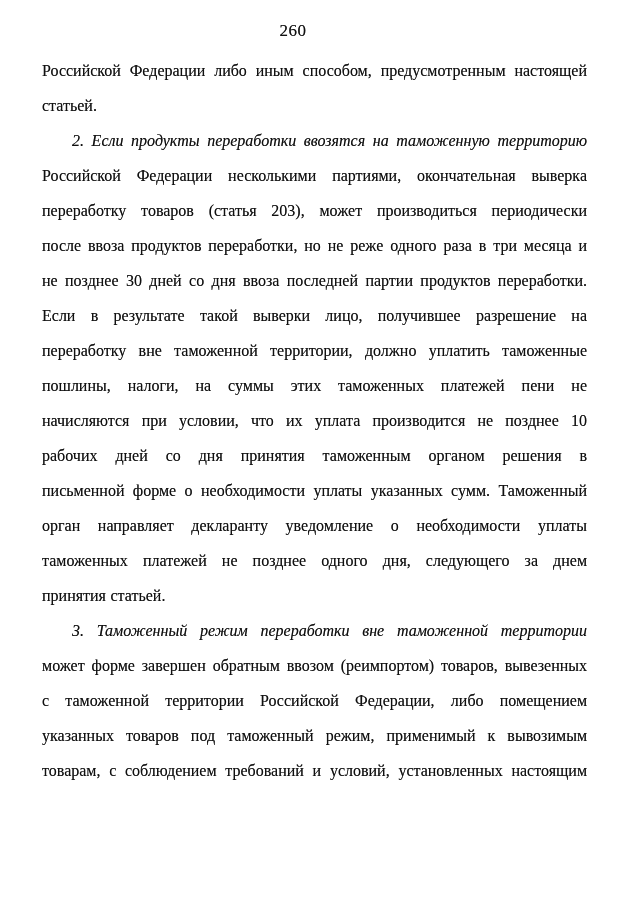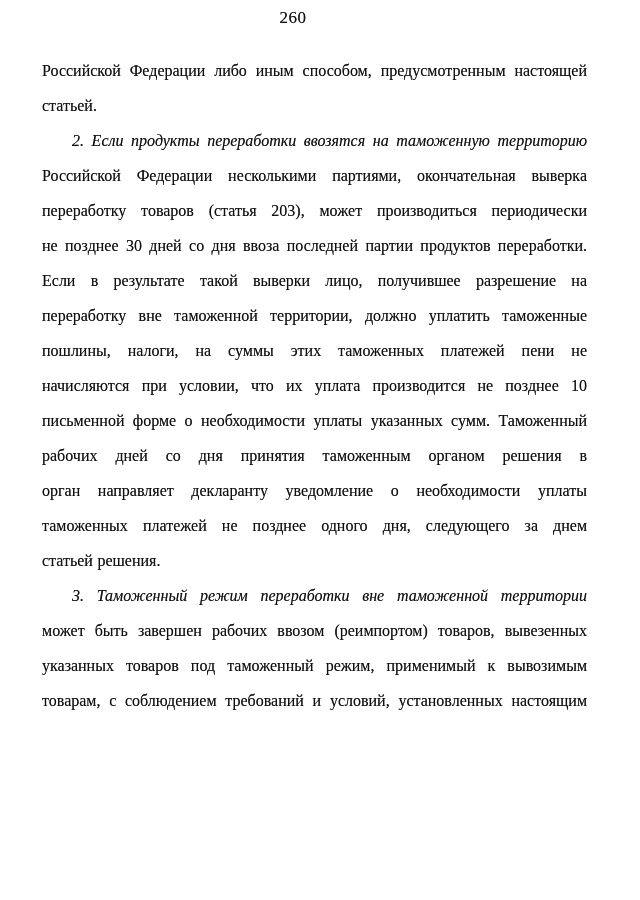--- a/index.html
+++ b/index.html
@@ -12,21 +12,21 @@
     width: 640px;
     height: 900px;
     background: #ffffff;
     overflow: hidden;
     font-family: "Liberation Serif", "DejaVu Serif", serif;
     color: #111111;
     text-shadow: 0 0 0.3px rgba(0,0,0,0.55);
   }
   .page-number {
     position: absolute;
-    top: 8px;
+    top: 21px;
     left: 0;
     width: 586px;
     text-align: center;
     font-size: 17px;
     letter-spacing: 0.5px;
   }
   .content {
     position: absolute;
     top: 53px;
     left: 42px;
@@ -56,28 +56,30 @@
 <body>
 
 <div class="page">
   <div class="page-number">260</div>
   <div class="content">
     <div class="line">Российской Федерации либо иным способом, предусмотренным настоящей</div>
     <div class="line para-end">статьей.</div>
     <div class="line indent">2. Если продукты переработки ввозятся на таможенную территорию</div>
     <div class="line">Российской Федерации несколькими партиями, окончательная выверка</div>
     <div class="line">переработку товаров (статья 203), может производиться периодически</div>
+    <div class="line">после ввоза продуктов переработки, но не реже одного раза в три месяца и</div>
     <div class="line">не позднее 30 дней со дня ввоза последней партии продуктов переработки.</div>
     <div class="line">Если в результате такой выверки лицо, получившее разрешение на</div>
     <div class="line">переработку вне таможенной территории, должно уплатить таможенные</div>
     <div class="line">пошлины, налоги, на суммы этих таможенных платежей пени не</div>
     <div class="line">начисляются при условии, что их уплата производится не позднее 10</div>
+    <div class="line">рабочих дней со дня принятия таможенным органом решения в</div>
     <div class="line">письменной форме о необходимости уплаты указанных сумм. Таможенный</div>
-    <div class="line">рабочих дней со дня принятия таможенным органом решения в</div>
     <div class="line">орган направляет декларанту уведомление о необходимости уплаты</div>
     <div class="line">таможенных платежей не позднее одного дня, следующего за днем</div>
-    <div class="line para-end">статьей решения.</div>
+    <div class="line para-end">принятия статьей.</div>
     <div class="line indent">3. Таможенный режим переработки вне таможенной территории</div>
-    <div class="line">может быть завершен рабочих ввозом (реимпортом) товаров, вывезенных</div>
+    <div class="line">может форме завершен обратным ввозом (реимпортом) товаров, вывезенных</div>
+    <div class="line">с таможенной территории Российской Федерации, либо помещением</div>
     <div class="line">указанных товаров под таможенный режим, применимый к вывозимым</div>
     <div class="line">товарам, с соблюдением требований и условий, установленных настоящим</div>
   </div>
 </div>
 
 </body></html>

